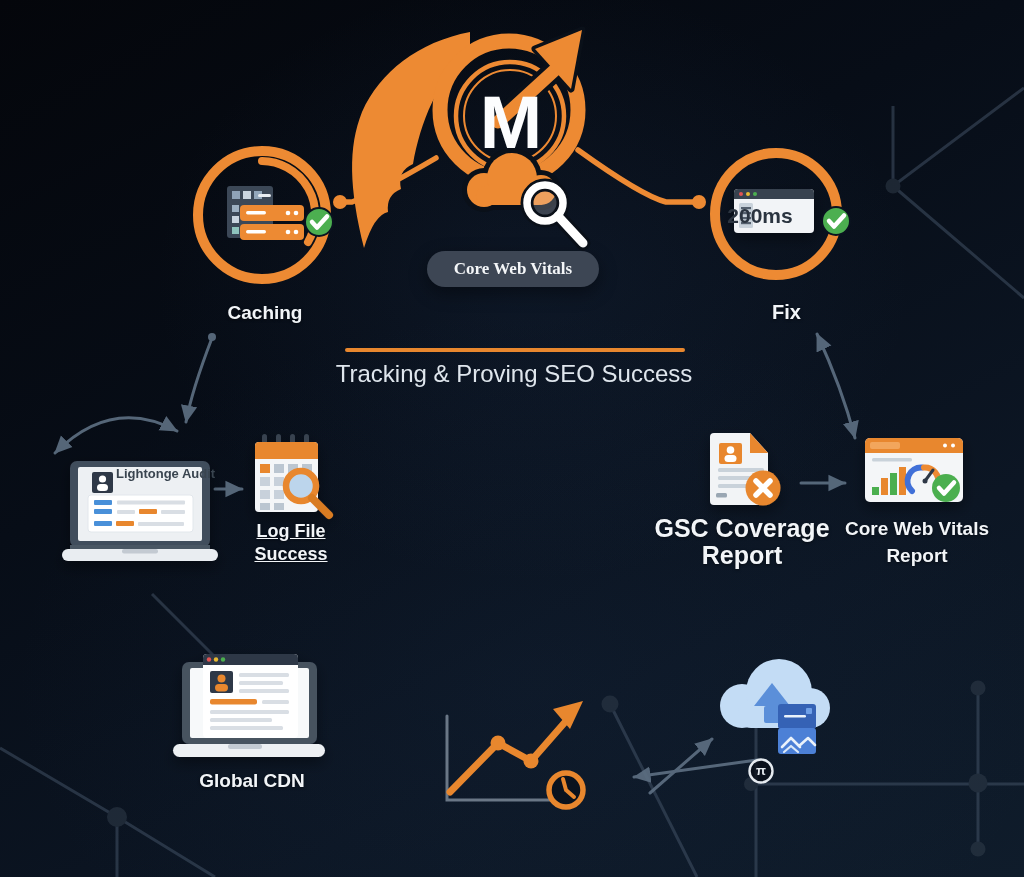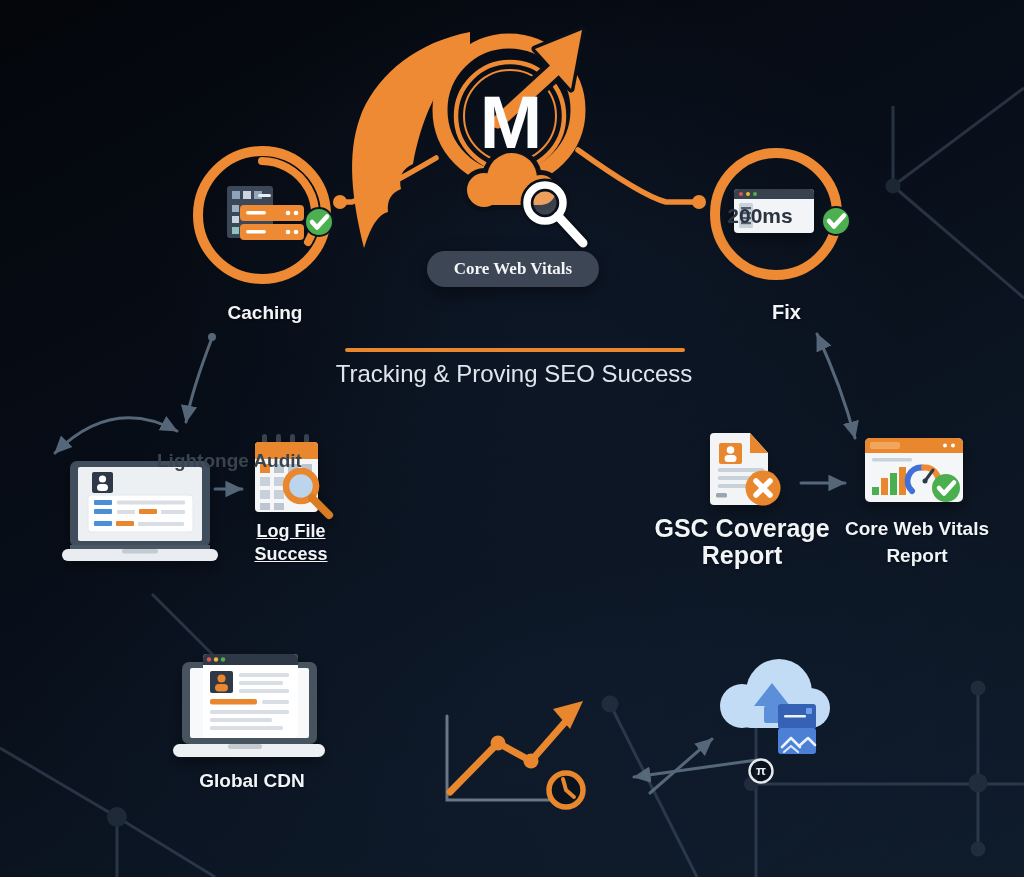--- a/index.html
+++ b/index.html
@@ -25,21 +25,21 @@
     background:#3D4654;border-radius:18px;display:flex;align-items:center;justify-content:center;
     color:#F4F6F8;font-weight:bold;font-size:17px;box-shadow:0 6px 18px rgba(0,0,0,.4);font-family:Liberation Serif, serif;
   }
   .title{position:absolute;left:515px;top:308px;transform:translateX(-50%);
     font-size:31px;font-weight:bold;color:#F1F4F8;white-space:nowrap;letter-spacing:.5px;}
   .underline{position:absolute;left:345px;top:348px;width:340px;height:4px;background:#E8872E;border-radius:2px;}
   .subtitle{position:absolute;left:514px;top:360px;transform:translateX(-50%);
     font-size:24px;color:#DFE6ED;white-space:nowrap;}
   .logo-m{position:absolute;left:511px;top:85px;transform:translateX(-50%);
     font-size:75px;line-height:75px;font-weight:bold;color:#FCFDFE;}
-  .screen-title{position:absolute;left:116px;top:450px;font-size:19px;font-weight:bold;color:#39444F;white-space:nowrap;margin-left:41px;}
+  .screen-title{position:absolute;left:116px;top:466px;font-size:13px;font-weight:bold;color:#39444F;white-space:nowrap;}
   .metric{position:absolute;left:760px;top:204px;transform:translateX(-50%);
     font-size:21px;font-weight:bold;color:#2B3440;white-space:nowrap;}
   .pi{position:absolute;left:761px;top:763px;transform:translateX(-50%);
     font-size:13px;font-weight:bold;color:#E6EBF0;}
 </style>
 </head>
 <body>
 
 <div class="stage">
 

